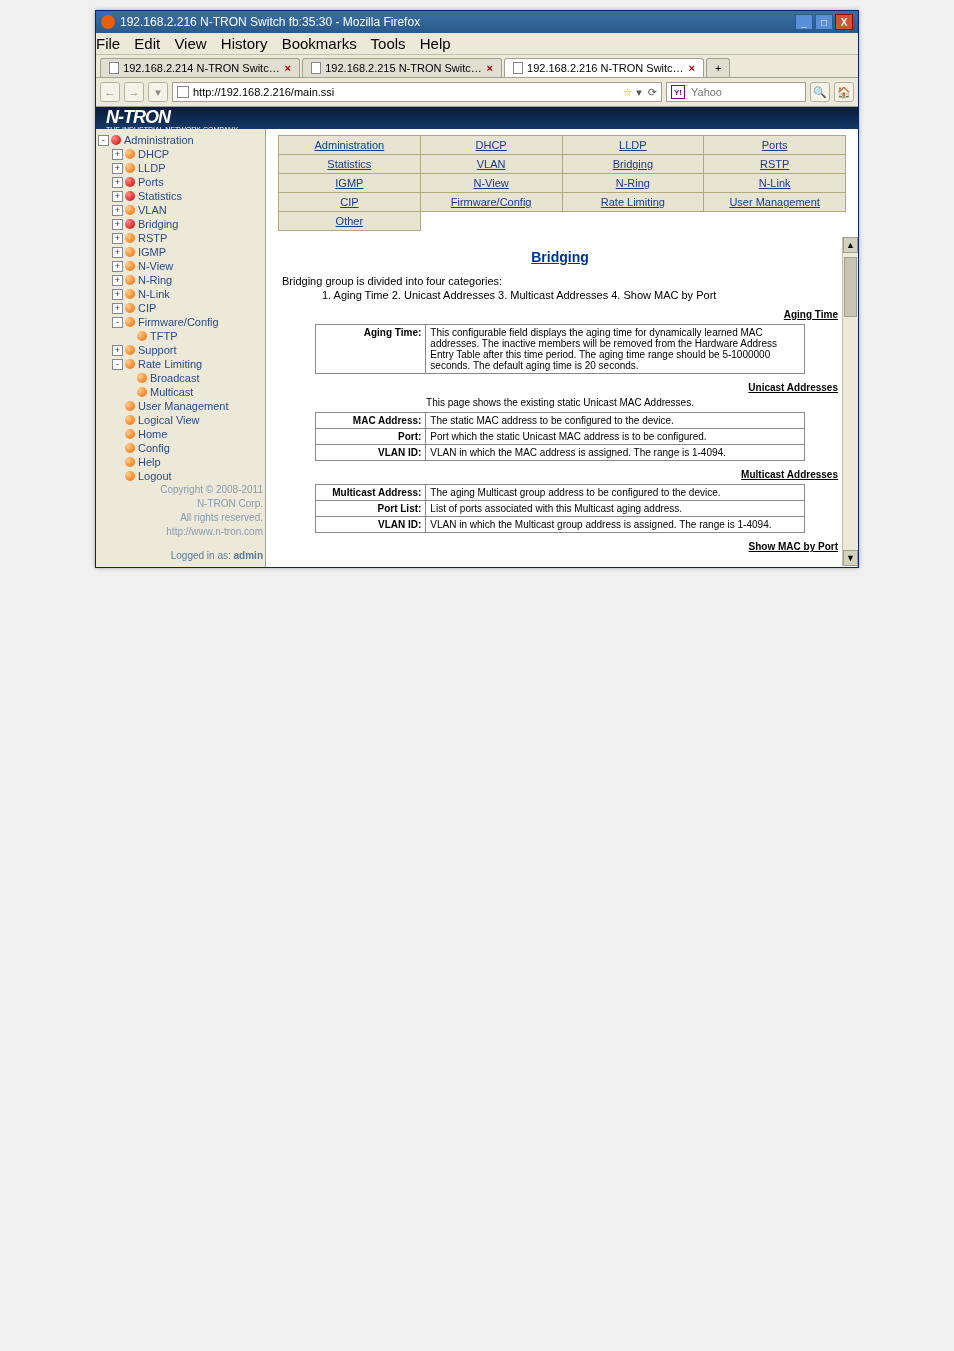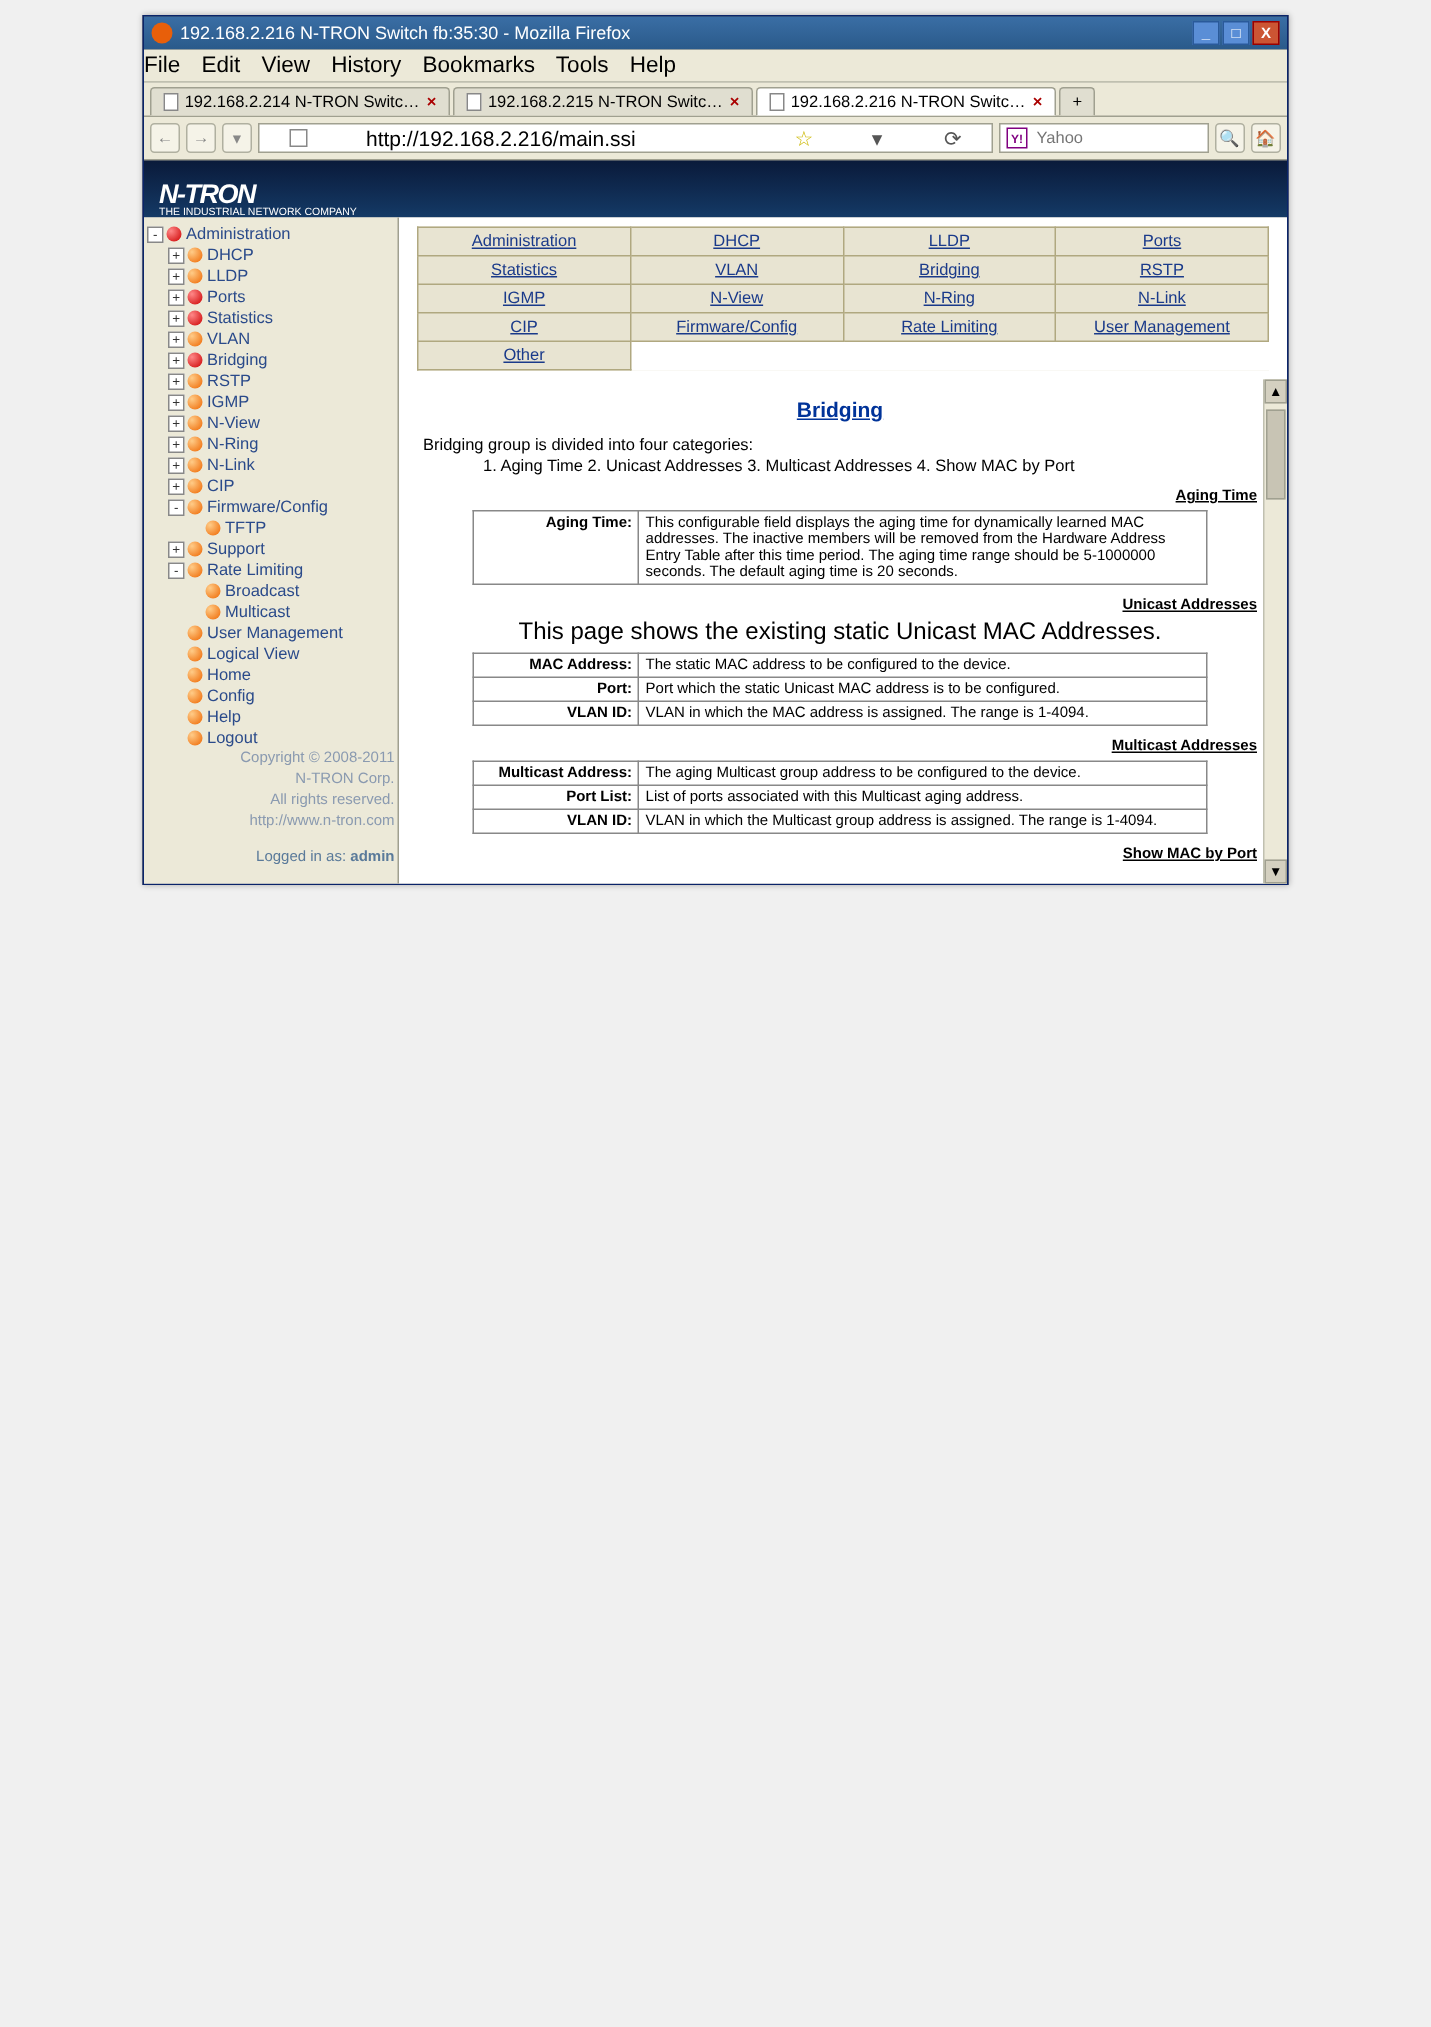--- a/index.html
+++ b/index.html
@@ -13,31 +13,31 @@
   .menubar { background:#ece9d8; padding:2px 0; border-bottom:1px solid #c0c0b0; font-size:15px; }
   .menubar span { margin-right:10px; cursor:default; }
   .tabstrip { background:#ece9d8; display:flex; padding:3px 4px 0; border-bottom:1px solid #a0a090; }
   .tab { background:#fff; border:1px solid #a0a090; border-bottom:none; border-radius:3px 3px 0 0; padding:3px 8px; margin-right:2px; font-size:11px; display:flex; align-items:center; gap:4px; max-width:200px; }
   .tab.inactive { background:#e0ded0; }
   .tab .page-icon { width:12px; height:12px; border:1px solid #888; background:#fff; }
   .tab .close { color:#a00; font-weight:bold; }
   .tab.add { min-width:20px; justify-content:center; }
   .navbar { background:#ece9d8; padding:4px; display:flex; align-items:center; border-bottom:1px solid #a0a090; gap:4px; }
   .navbtn { width:20px; height:20px; border:1px solid #b0b0a0; border-radius:3px; background:#f5f3e8; display:flex; align-items:center; justify-content:center; font-size:11px; color:#888; }
-  .urlbox { flex:1; background:#fff; border:1px solid #a0a090; height:20px; display:flex; align-items:center; padding:0 20px; font-size:14px;gap:35px; }
+  .urlbox { flex:1; background:#fff; border:1px solid #a0a090; height:20px; display:flex; align-items:center; padding:0 4px; font-size:11px; }
   .urlbox .page-icon { width:12px; height:12px; border:1px solid #888; margin-right:4px; }
   .urlbox .star { color:#ccb800; margin-left:auto; }
   .urlbox .reload { margin-left:6px; color:#555; }
   .searchbox { width:140px; background:#fff; border:1px solid #a0a090; height:20px; display:flex; align-items:center; padding:0 4px; font-size:11px; }
   .searchbox .yicon { width:14px;height:14px;background:#fff;border:1px solid #800080;color:#800080;font-weight:bold;font-size:8px;display:flex;align-items:center;justify-content:center;margin-right:4px; }
   .searchbox input { border:none; outline:none; width:90px; font-size:11px; }
   .iconbtn { width:20px;height:20px;border:1px solid #b0b0a0;border-radius:3px;background:#f5f3e8;display:flex;align-items:center;justify-content:center; }
 
   .content { display:flex; min-height:420px; background:#fff; }
-  .banner { height:38px; background:linear-gradient(#0a1a3a,#143a66); color:#fff; display:flex; align-items:flex-end; padding-left:10px; }
+  .banner { height:22px; background:linear-gradient(#0a1a3a,#143a66); color:#fff; display:flex; align-items:flex-start; padding-left:10px; }
   .banner .logo { font-size:18px; font-weight:bold; font-style:italic; letter-spacing:-1px; }
   .banner .logo sub { font-size:7px; font-weight:normal; font-style:normal; letter-spacing:0; display:block; margin-top:-2px; }
 
   .sidebar { width:170px; background:#ece9d8; border-right:1px solid #a0a090; padding:4px 2px; font-size:11px; }
   .tree-item { display:flex; align-items:center; padding:1px 0; cursor:pointer; }
   .tree-item.child { padding-left:14px; }
   .tree-item.grandchild { padding-left:26px; }
   .tree-item .expander { width:11px; height:11px; border:1px solid #888; background:#fff; display:flex; align-items:center; justify-content:center; font-size:9px; line-height:1; margin-right:2px; color:#333; }
   .tree-item .bullet-red { width:10px;height:10px;border-radius:50%;background:radial-gradient(circle at 30% 30%,#f88,#c00);margin-right:3px; }
   .tree-item .bullet-orange { width:10px;height:10px;border-radius:50%;background:radial-gradient(circle at 30% 30%,#fc8,#e60);margin-right:3px; }
@@ -54,21 +54,21 @@
   .scrollbar .up, .scrollbar .down { height:16px; background:#d4d0c0; border:1px solid #a0a090; display:flex; align-items:center; justify-content:center; font-size:9px; }
   .scrollbar .down { position:absolute; bottom:0; left:0; right:0; }
   .scrollbar .thumb { position:absolute; left:1px; right:1px; top:20px; height:60px; background:#c8c4b4; border:1px solid #a0a090; }
 
   h2.page-title { text-align:center; margin:6px 0 10px; font-size:14px; color:#003399; text-decoration:underline; }
   .intro { font-size:11px; }
   h3.section { text-align:right; font-size:10px; text-decoration:underline; margin:8px 0 4px; }
   .desc-table { margin:0 auto; border-collapse:collapse; width:88%; font-size:10px; }
   .desc-table td { border:1px solid #888; padding:2px 4px; vertical-align:top; }
   .desc-table td.label { text-align:right; font-weight:bold; width:110px; white-space:nowrap; }
-  .caption { text-align:center; font-size:16px; margin:3px 0 4px; }
+  .caption { text-align:center; font-size:10px; margin:3px 0 4px; }
 </style>
 </head>
 <body>
 
 <div class="window">
   <div class="titlebar">
     <div class="ff-icon"></div>
     <div class="title-text">192.168.2.216 N-TRON Switch fb:35:30 - Mozilla Firefox</div>
     <div class="winbtn min">_</div>
     <div class="winbtn max">□</div>

